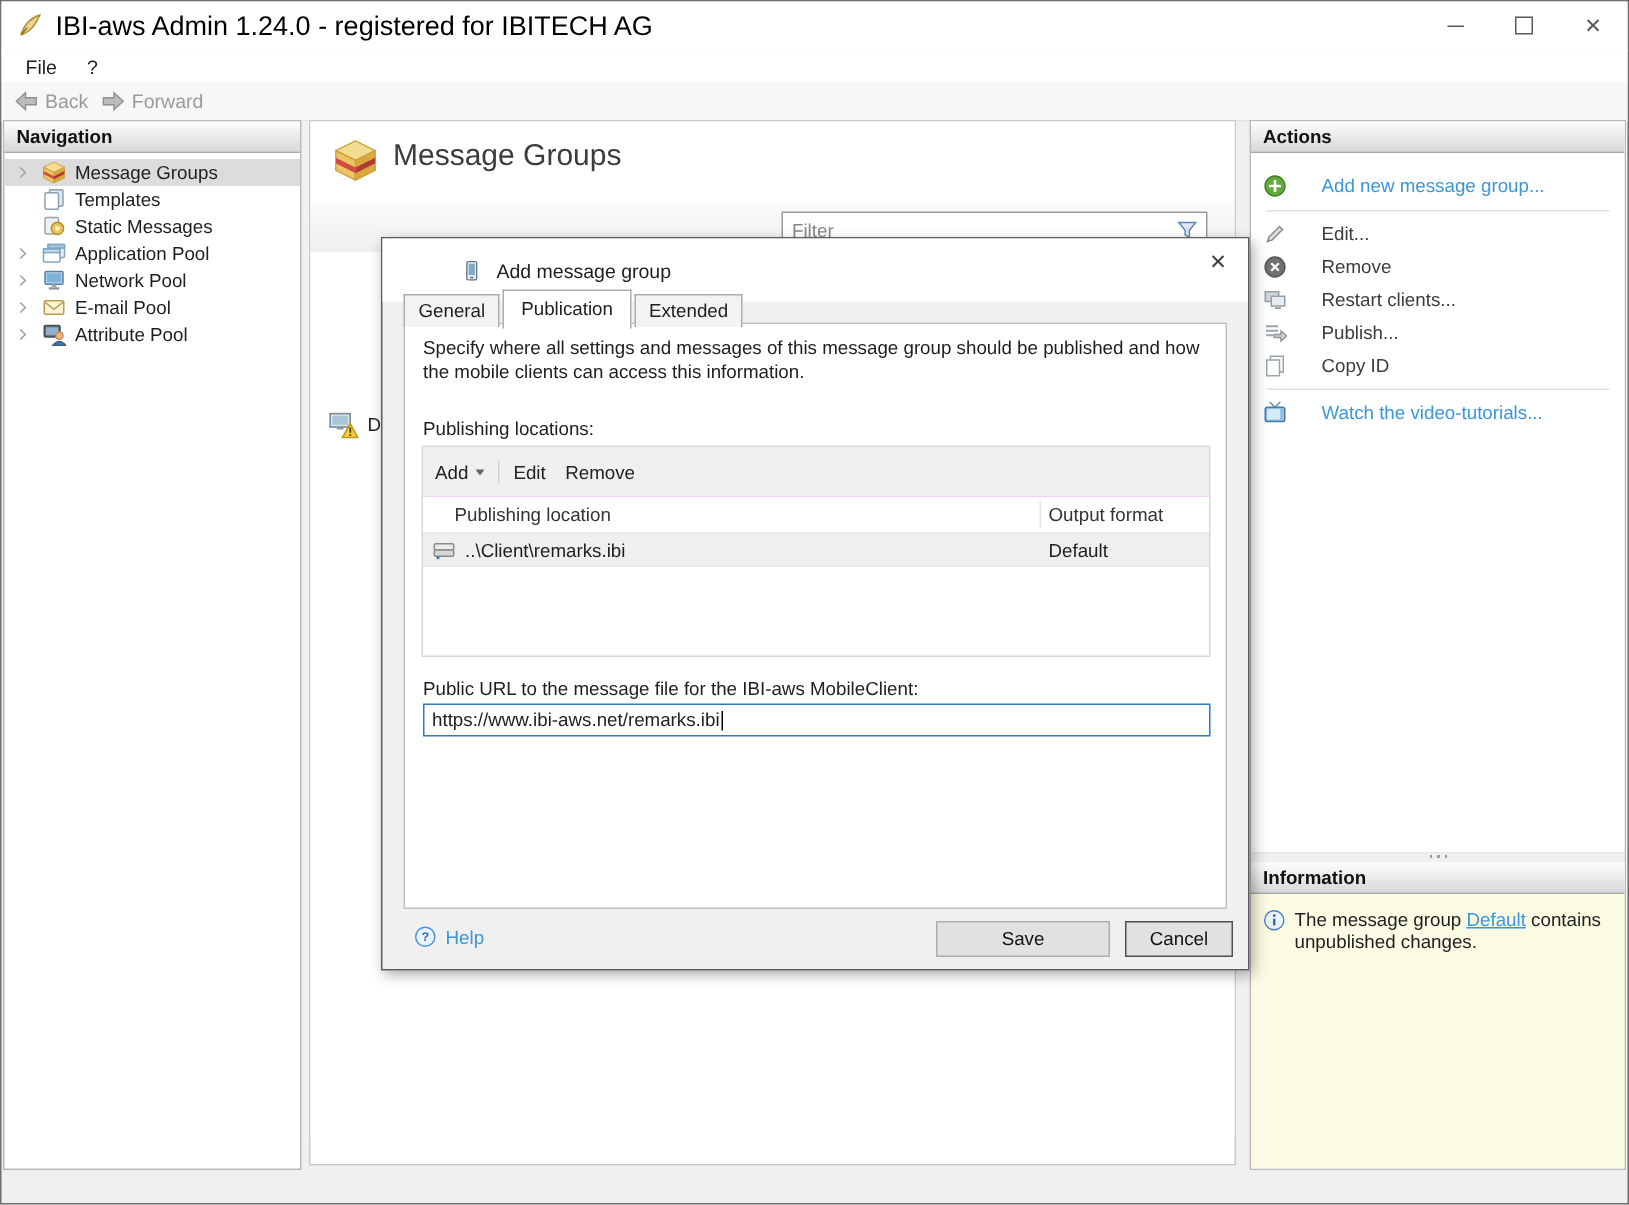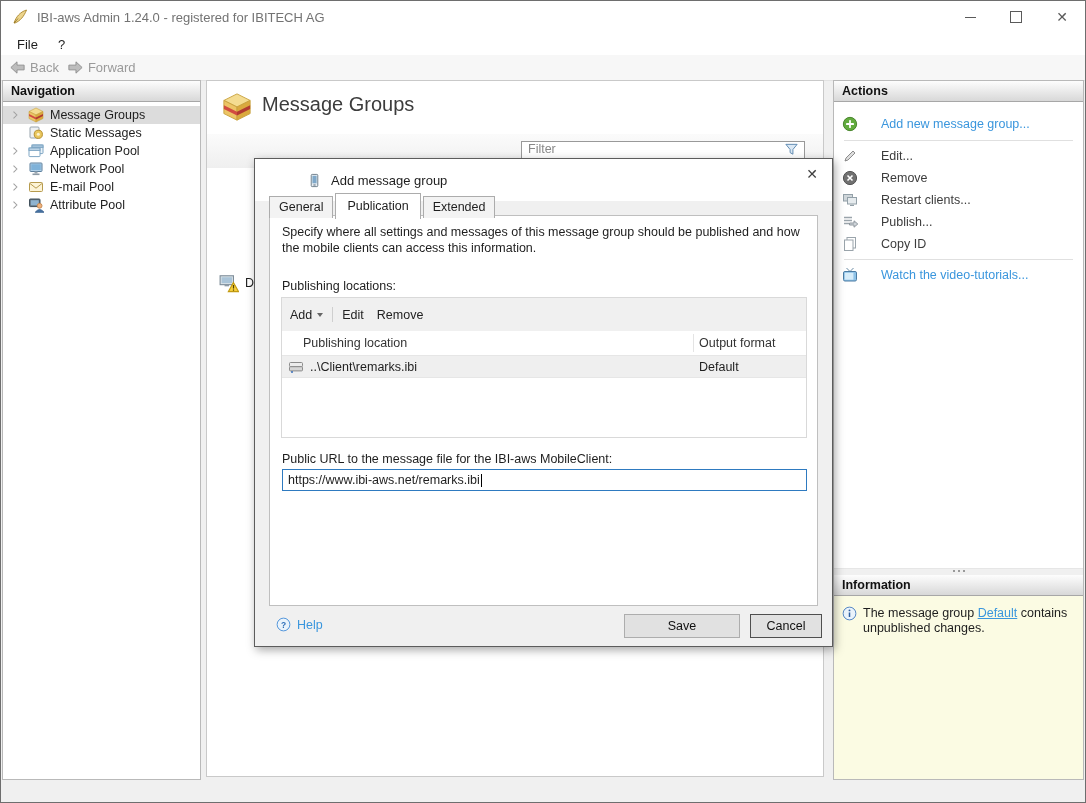--- a/index.html
+++ b/index.html
@@ -3,21 +3,21 @@
 <meta charset="utf-8">
 <style>
   html,body{margin:0;padding:0;}
   body{width:1086px;height:803px;position:relative;font-family:"Liberation Sans",sans-serif;
        font-size:12.5px;color:#1e1e1e;background:#fff;overflow:hidden;
        -webkit-font-smoothing:antialiased;}
   .window{position:absolute;inset:0;border:1px solid #6e6e6e;box-sizing:border-box;background:#f0f0f0;}
   
   .titlebar{position:absolute;left:0;top:0;right:0;height:32px;background:#fff;border-bottom:1px solid #ececec;display:flex;align-items:center;}
   .titlebar .appicon{margin:0 8px 0 10px;width:18px;height:18px;flex:0 0 auto;}
-  .titlebar .title{color:#737373;font-size:13px;}
+  .titlebar .title{color:#000000;font-size:18px;}
   .wincontrols{position:absolute;right:0;top:0;height:32px;display:flex;}
   .wincontrols .wc{width:46px;height:32px;display:flex;align-items:center;justify-content:center;color:#5a5a5a;}
   .wc-min i{display:block;width:11px;border-top:1px solid #5a5a5a;}
   .wc-max i{display:block;width:10px;height:10px;border:1px solid #5a5a5a;}
   .wc-close{font-size:14px;}
   .menubar{position:absolute;left:0;top:32px;right:0;height:22px;background:#fff;display:flex;align-items:center;}
   .menubar .mi{padding:0 10px;font-size:13px;}
   .menubar .mi:first-child{margin-left:6px;}
   .toolbar{position:absolute;left:0;top:54px;right:0;height:25px;background:#f7f7f7;border-bottom:1px solid #e2e2e2;display:flex;align-items:center;}
   .tbtn{display:flex;align-items:center;gap:4px;color:#9a9a9a;font-size:13px;margin-left:8px;}
@@ -31,21 +31,21 @@
   .treeitem.selected{background:#dcdcdc;}
   .treeitem .chev{position:absolute;left:6px;width:12px;height:12px;}
   .treeitem .ticon{position:absolute;left:25px;width:16px;height:16px;}
   .treeitem .tlabel{position:absolute;left:47px;white-space:nowrap;}
   
   .mainpanel{position:absolute;left:205px;top:79px;width:618px;height:697px;background:#fff;border:1px solid #c9c9c9;box-sizing:border-box;}
   .mainhead{position:absolute;left:0;top:0;right:0;height:53px;background:#fff;}
   .mainhead .hicon{position:absolute;left:14px;top:11px;width:32px;height:30px;}
   .mainhead .htitle{position:absolute;left:55px;top:12px;font-size:20px;color:#3c3c3c;}
   .mainbar{position:absolute;left:0;top:53px;right:0;height:34px;background:linear-gradient(#fbfbfb,#efefef);border-bottom:1px solid #e3e3e3;}
-  .filterbox{position:absolute;right:18px;top:7px;width:284px;height:21px;background:#fff;border:1px solid #999;box-sizing:border-box;display:flex;align-items:flex-start;}
+  .filterbox{position:absolute;right:18px;top:7px;width:284px;height:21px;background:#fff;border:1px solid #999;box-sizing:border-box;display:flex;align-items:flex-end;}
   .filterbox .ph{color:#888;margin-left:6px;flex:1;}
   .filterbox svg{width:15px;height:15px;margin-right:5px;}
   .mainlist{position:absolute;left:0;top:87px;right:0;bottom:18px;background:#fff;}
   .partialrow{position:absolute;left:12px;top:105px;display:flex;align-items:center;gap:6px;}
   .partialrow svg{width:20px;height:20px;}
   
   .rightstack{position:absolute;left:832px;top:79px;right:1px;bottom:22px;border:1px solid #b9b9b9;box-sizing:border-box;display:flex;flex-direction:column;background:#fff;}
   .actionspanel{height:487px;background:#fff;}
   .actionitem{height:22px;display:flex;align-items:center;padding-left:8px;gap:23px;}
   .actionitem svg{width:16px;height:16px;flex:0 0 auto;}
@@ -165,20 +165,27 @@
           <polygon points="8,1 15,4.5 8,8 1,4.5" fill="#f4dc91" stroke="#c9a23f" stroke-width="0.6"></polygon>
           <polygon points="1,4.5 8,8 8,15 1,11.5" fill="#ecc465" stroke="#c9a23f" stroke-width="0.6"></polygon>
           <polygon points="15,4.5 8,8 8,15 15,11.5" fill="#daa93e" stroke="#c9a23f" stroke-width="0.6"></polygon>
           <polygon points="1,7 8,10.5 8,12.5 1,9" fill="#d14b40"></polygon>
           <polygon points="15,7 8,10.5 8,12.5 15,9" fill="#b23a31"></polygon>
         </svg>
         <span class="tlabel">Message Groups</span>
       </div>
       <div class="treeitem">
         <svg class="ticon" viewBox="0 0 16 16">
+          <rect x="5" y="1.5" width="9" height="11" rx="1" fill="#dfe7ee" stroke="#8ba0b3"></rect>
+          <rect x="2" y="3.5" width="9" height="11" rx="1" fill="#fff" stroke="#8ba0b3"></rect>
+        </svg>
+        <span class="tlabel">Templates</span>
+      </div>
+      <div class="treeitem">
+        <svg class="ticon" viewBox="0 0 16 16">
           <rect x="2" y="2" width="9" height="11" rx="1" fill="#eef1f3" stroke="#98a4ad"></rect>
           <circle cx="10.3" cy="9.3" r="4.1" fill="#e9c75e" stroke="#b78f2e"></circle>
           <circle cx="10.3" cy="9.3" r="1.5" fill="#fdf3cf"></circle>
         </svg>
         <span class="tlabel">Static Messages</span>
       </div>
       <div class="treeitem">
         <svg class="chev" viewBox="0 0 16 16">
             <polyline points="6,3.5 10.5,8 6,12.5" fill="none" stroke="#a0a0a0" stroke-width="1.4"></polyline>
           </svg>

